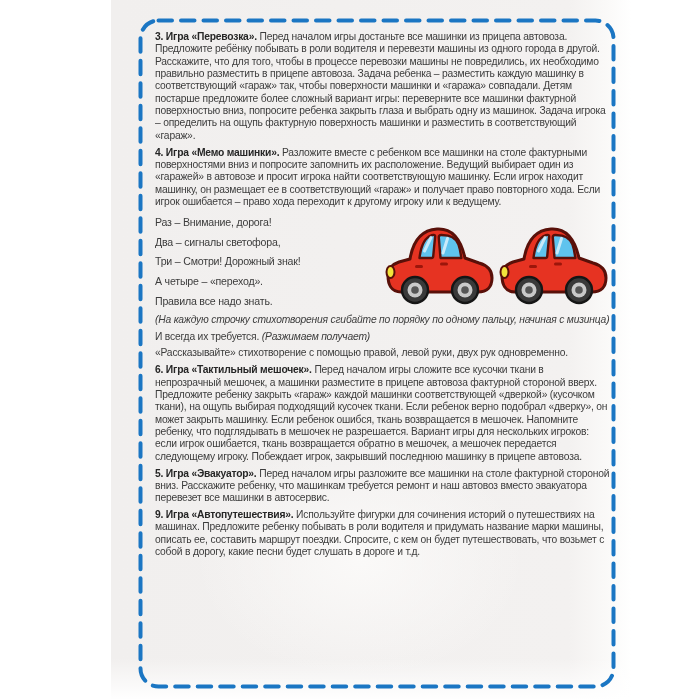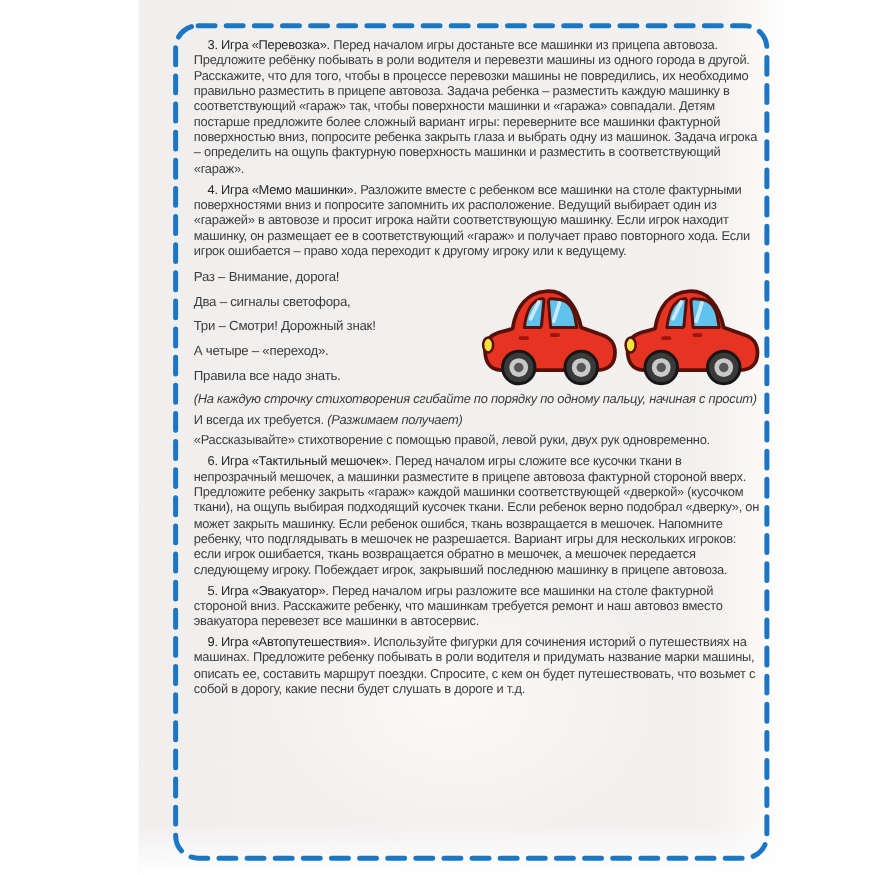--- a/index.html
+++ b/index.html
@@ -23,23 +23,23 @@
   .dashed-border rect{
     fill:none;stroke:var(--border-blue,#1b76c3);stroke-width:4;
     stroke-dasharray:13.5 9;stroke-linecap:round;
   }
   .content{
     position:absolute;left:155px;top:31px;width:456px;
     color:var(--text-color,#3c3c3c);
     font-size:10.3px;line-height:12.35px;letter-spacing:-0.2px;
   }
   .content p{margin:0 0 4.5px 0;}
-  .content strong{font-weight:normal;color:#262626;margin-left:11px;}
+  .content strong{font-weight:bold;color:#262626;}
   .italic{font-style:italic;}
-  .poem-row{display:flex;align-items:flex-end;margin:1px 0 2px 0;}
+  .poem-row{display:flex;align-items:center;margin:1px 0 2px 0;}
   .poem{flex:1;white-space:pre-line;line-height:19.8px;font-size:10.6px;}
   .cars{width:226px;display:flex;gap:4px;margin-top:1px;}
   .cars svg{display:block;}
   .car-body{fill:var(--car-body,#e63322);stroke:var(--car-outline,#591009);stroke-width:3;stroke-linejoin:round;}
   .car-window{fill:var(--car-window,#5fc3ee);stroke:var(--car-outline,#591009);stroke-width:2.4;stroke-linejoin:round;}
   .car-streak{stroke:#d9f1fb;stroke-width:3;stroke-linecap:round;fill:none;opacity:.85;}
   .car-tire{fill:var(--car-tire,#3a3a3a);stroke:#161616;stroke-width:2.4;}
   .car-rim{fill:var(--car-rim,#c9c9c9);}
   .car-hub{fill:var(--car-hub,#565656);}
   .car-light{fill:var(--car-headlight,#f3e43b);stroke:var(--car-outline,#591009);stroke-width:2;}
@@ -92,21 +92,21 @@
     <div class="cars">
       <svg width="110" height="90" viewBox="0 0 110 90">
         <use href="#toy-car"></use>
       </svg>
       <svg width="110" height="90" viewBox="0 0 110 90">
         <use href="#toy-car"></use>
       </svg>
     </div>
   </div>
 
-  <p class="italic">(На каждую строчку стихотворения сгибайте по порядку по одному пальцу, начиная с просит)</p>
+  <p class="italic">(На каждую строчку стихотворения сгибайте по порядку по одному пальцу, начиная с мизинца)</p>
 
   <p><span>И всегда их требуется.</span> <span class="italic">(Разжимаем получает)</span></p>
 
   <p>«Рассказывайте» стихотворение с помощью правой, левой руки, двух рук одновременно.</p>
 
 
   <p><strong>6. Игра «Тактильный мешочек».</strong> <span>Перед началом игры сложите все кусочки ткани в непрозрачный мешочек, а машинки разместите в прицепе автовоза фактурной стороной вверх. Предложите ребенку закрыть «гараж» каждой машинки соответствующей «дверкой» (кусочком ткани), на ощупь выбирая подходящий кусочек ткани. Если ребенок верно подобрал «дверку», он может закрыть машинку. Если ребенок ошибся, ткань возвращается в мешочек. Напомните ребенку, что подглядывать в мешочек не разрешается. Вариант игры для нескольких игроков: если игрок ошибается, ткань возвращается обратно в мешочек, а мешочек передается следующему игроку. Побеждает игрок, закрывший последнюю машинку в прицепе автовоза.</span></p>
 
   <p><strong>5. Игра «Эвакуатор».</strong> <span>Перед началом игры разложите все машинки на столе фактурной стороной вниз. Расскажите ребенку, что машинкам требуется ремонт и наш автовоз вместо эвакуатора перевезет все машинки в автосервис.</span></p>
 

